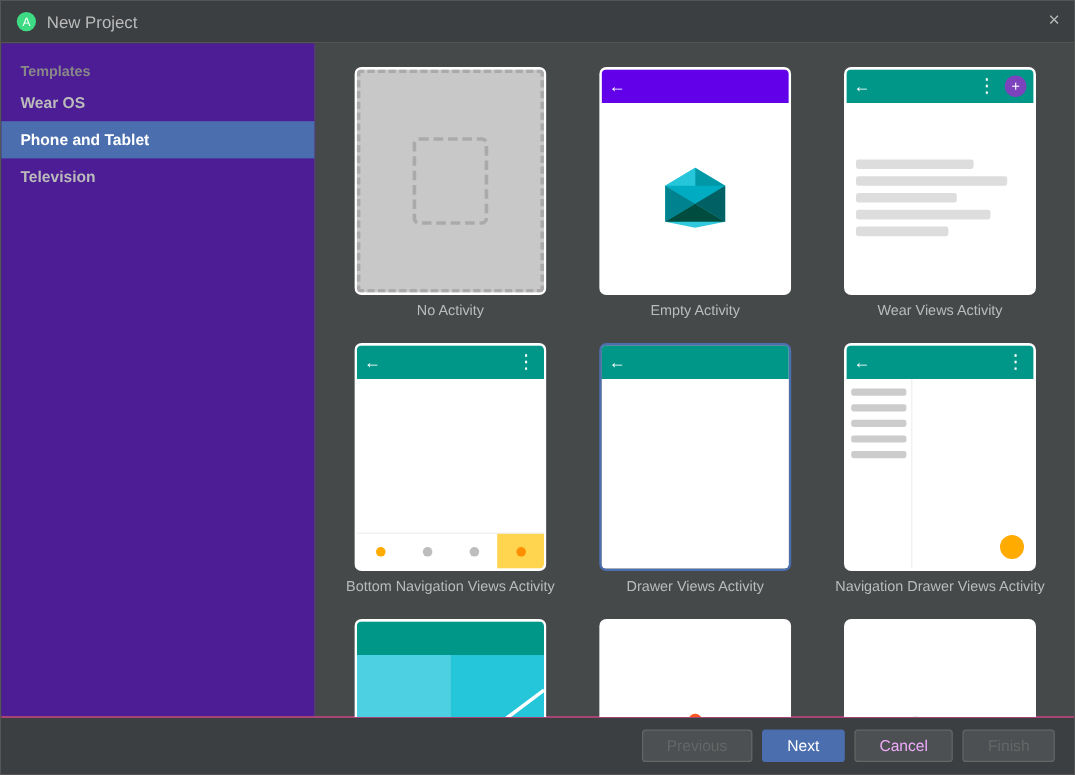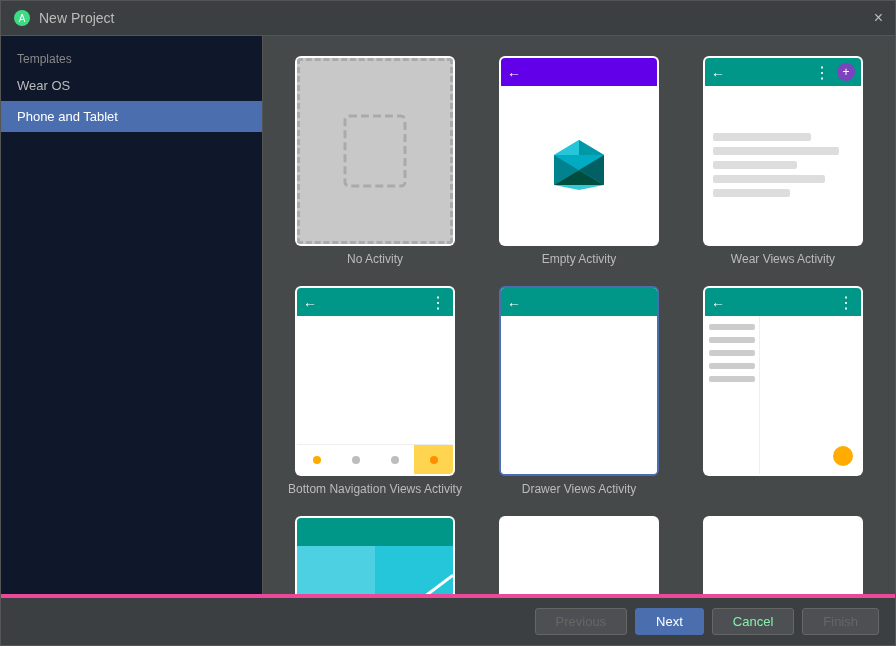--- a/index.html
+++ b/index.html
@@ -50,24 +50,25 @@
       border: none;
       line-height: 1;
     }
     .body {
       display: flex;
       flex: 1;
       overflow: hidden;
     }
     .sidebar {
       width: 262px;
-      background: #0f172a;
+      background: #4c1d95;
       border-right: 1px solid #555;
       flex-shrink: 0;
       padding-top: 8px;
+      font-weight: bold;
     }
     .sidebar-section-label {
       color: #888;
       font-size: 12px;
       padding: 8px 16px 4px;
     }
     .sidebar-item {
       padding: 8px 16px;
       cursor: pointer;
       color: #bbbbbb;
@@ -179,31 +180,31 @@
       position: relative;
     }
 
     .footer {
       display: flex;
       justify-content: flex-end;
       align-items: center;
       padding: 10px 16px;
       gap: 8px;
       background: #3c3f41;
-      border-top: 4px solid #ec4899;
+      border-top: 1px solid #ec4899;
       flex-shrink: 0;
     }
     .btn {
       padding: 5px 20px;
       border-radius: 3px;
       font-size: 13px;
       cursor: pointer;
       border: 1px solid #666;
       background: #4c5052;
-      color: #86efac;
+      color: #f0abfc;
     }
     .btn-primary {
       background: #4b6eaf;
       border-color: #4b6eaf;
       color: white;
     }
     .btn-disabled {
       color: #666;
       cursor: default;
     }
@@ -223,20 +224,21 @@
     </div>
     <button class="close-btn">×</button>
   </div>
 
   <div class="body">
 
     <div class="sidebar">
       <div class="sidebar-section-label">Templates</div>
       <div class="sidebar-item">Wear OS</div>
       <div class="sidebar-item active">Phone and Tablet</div>
+      <div class="sidebar-item">Television</div>
     </div>
 
     <div class="main-content">
       <div class="templates-grid">
 
         <div class="template-item">
           <div class="template-preview">
             <div class="preview-no-activity">
               <svg width="70" height="80" viewBox="0 0 70 80">
                 <rect x="5" y="5" width="60" height="70" rx="4" ry="4" fill="none" stroke="#aaa" stroke-width="3" stroke-dasharray="8,4"></rect>
@@ -344,20 +346,21 @@
                   <div style="height:6px;background:#ccc;border-radius:2px;"></div>
                   <div style="height:6px;background:#ccc;border-radius:2px;"></div>
                   <div style="height:6px;background:#ccc;border-radius:2px;"></div>
                   <div style="height:6px;background:#ccc;border-radius:2px;"></div>
                   <div style="height:6px;background:#ccc;border-radius:2px;"></div>
                 </div>
                 <div style="position:absolute;bottom:8px;right:8px;width:20px;height:20px;background:#ffab00;border-radius:50%;"></div>
               </div>
             </div>
           </div>
+          <div class="template-label">Navigation Drawer Views Activity</div>
         </div>
 
         <div class="template-item">
           <div class="template-preview">
             <div style="width:100%;height:100%;background:white;display:flex;flex-direction:column;">
               <div style="height:28px;background:#009688;"></div>
               <div style="flex:1;background:#e0f2f1;position:relative;overflow:hidden;">
                 
                 <svg width="100%" height="100%" viewBox="0 0 160 162" preserveAspectRatio="none">
                   <rect width="160" height="162" fill="#b2dfdb"></rect>

